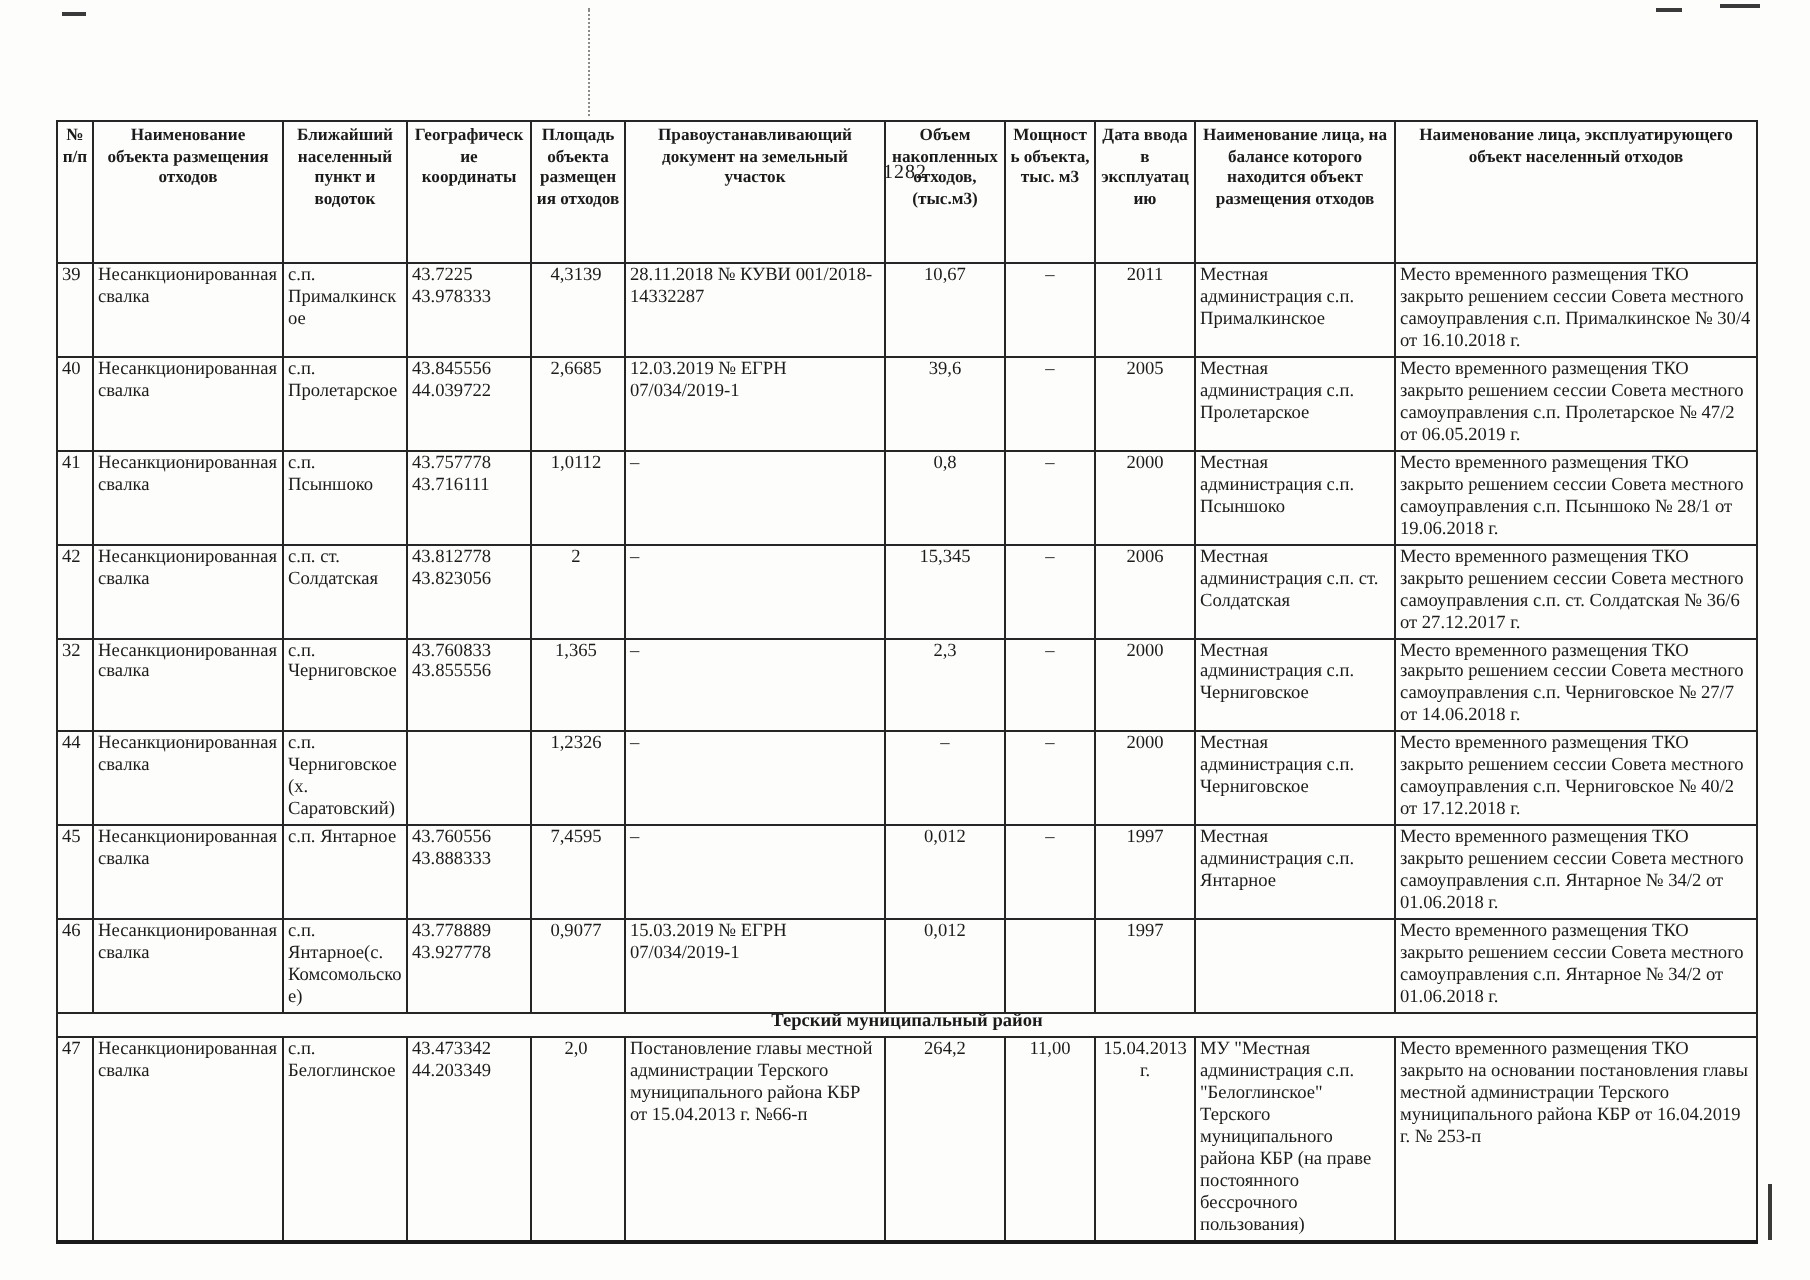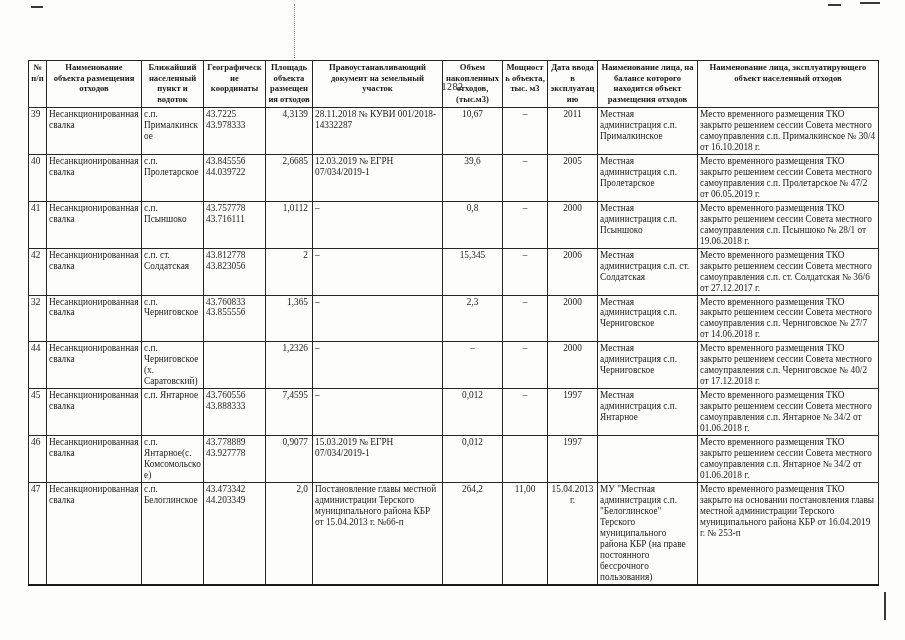--- a/index.html
+++ b/index.html
@@ -36,42 +36,42 @@
     vertical-align: top;
     overflow: hidden;
   }
   thead th {
     font-weight: bold;
     text-align: center;
     font-size: 8.6px;
     line-height: 1.25;
     overflow-wrap: anywhere;
   }
-  thead tr { height: 47px; }
+  thead tr { height: 71px; }
   tbody td {
     font-size: 9.3px;
     line-height: 1.18;
     white-space: pre-line;
     overflow-wrap: anywhere;
   }
   tbody tr { height: 42px; }
   tbody tr:nth-child(1) { height: 44px; }
   tbody tr:nth-child(2) { height: 45px; }
   tbody tr:nth-child(8) { height: 43px; margin-top: 28px; }
   tbody tr:nth-child(10) { height: 91px; margin-top: 12px; }
   tbody tr.section-row { height: 12px; }
   tbody tr.section-row td {
     text-align: center;
     font-weight: bold;
     font-size: 9.3px;
     line-height: 1.05;
     padding: 0 2px;
     white-space: nowrap;
   }
-  tbody td:nth-child(5) { text-align: right; padding-right: 4px; }
+  tbody td:nth-child(5) { text-align: center; padding-right: 4px; }
   tbody td:nth-child(7),
   tbody td:nth-child(8),
   tbody td:nth-child(9) { text-align: center; }
   
   .artifact { position: absolute; background: #3a3a3a; }
   .artifact-dotted {
     position: absolute;
     width: 0;
     border-left: 1px dotted #8a8a8a;
     background: none;
@@ -216,20 +216,23 @@
         <td>43.778889
 43.927778</td>
         <td>0,9077</td>
         <td>15.03.2019 № ЕГРН 07/034/2019-1</td>
         <td>0,012</td>
         <td></td>
         <td>1997</td>
         <td></td>
         <td>Место временного размещения ТКО закрыто решением сессии Совета местного самоуправления с.п. Янтарное  № 34/2 от 01.06.2018 г.</td>
       </tr>
+      <tr class="section-row">
+        <td colspan="11">Терский муниципальный район</td>
+      </tr>
       <tr>
         <td>47</td>
         <td>Несанкционированная свалка</td>
         <td>с.п. Белоглинское</td>
         <td>43.473342
 44.203349</td>
         <td>2,0</td>
         <td>Постановление главы местной администрации Терского муниципального района КБР от 15.04.2013 г. №66-п</td>
         <td>264,2</td>
         <td>11,00</td>

